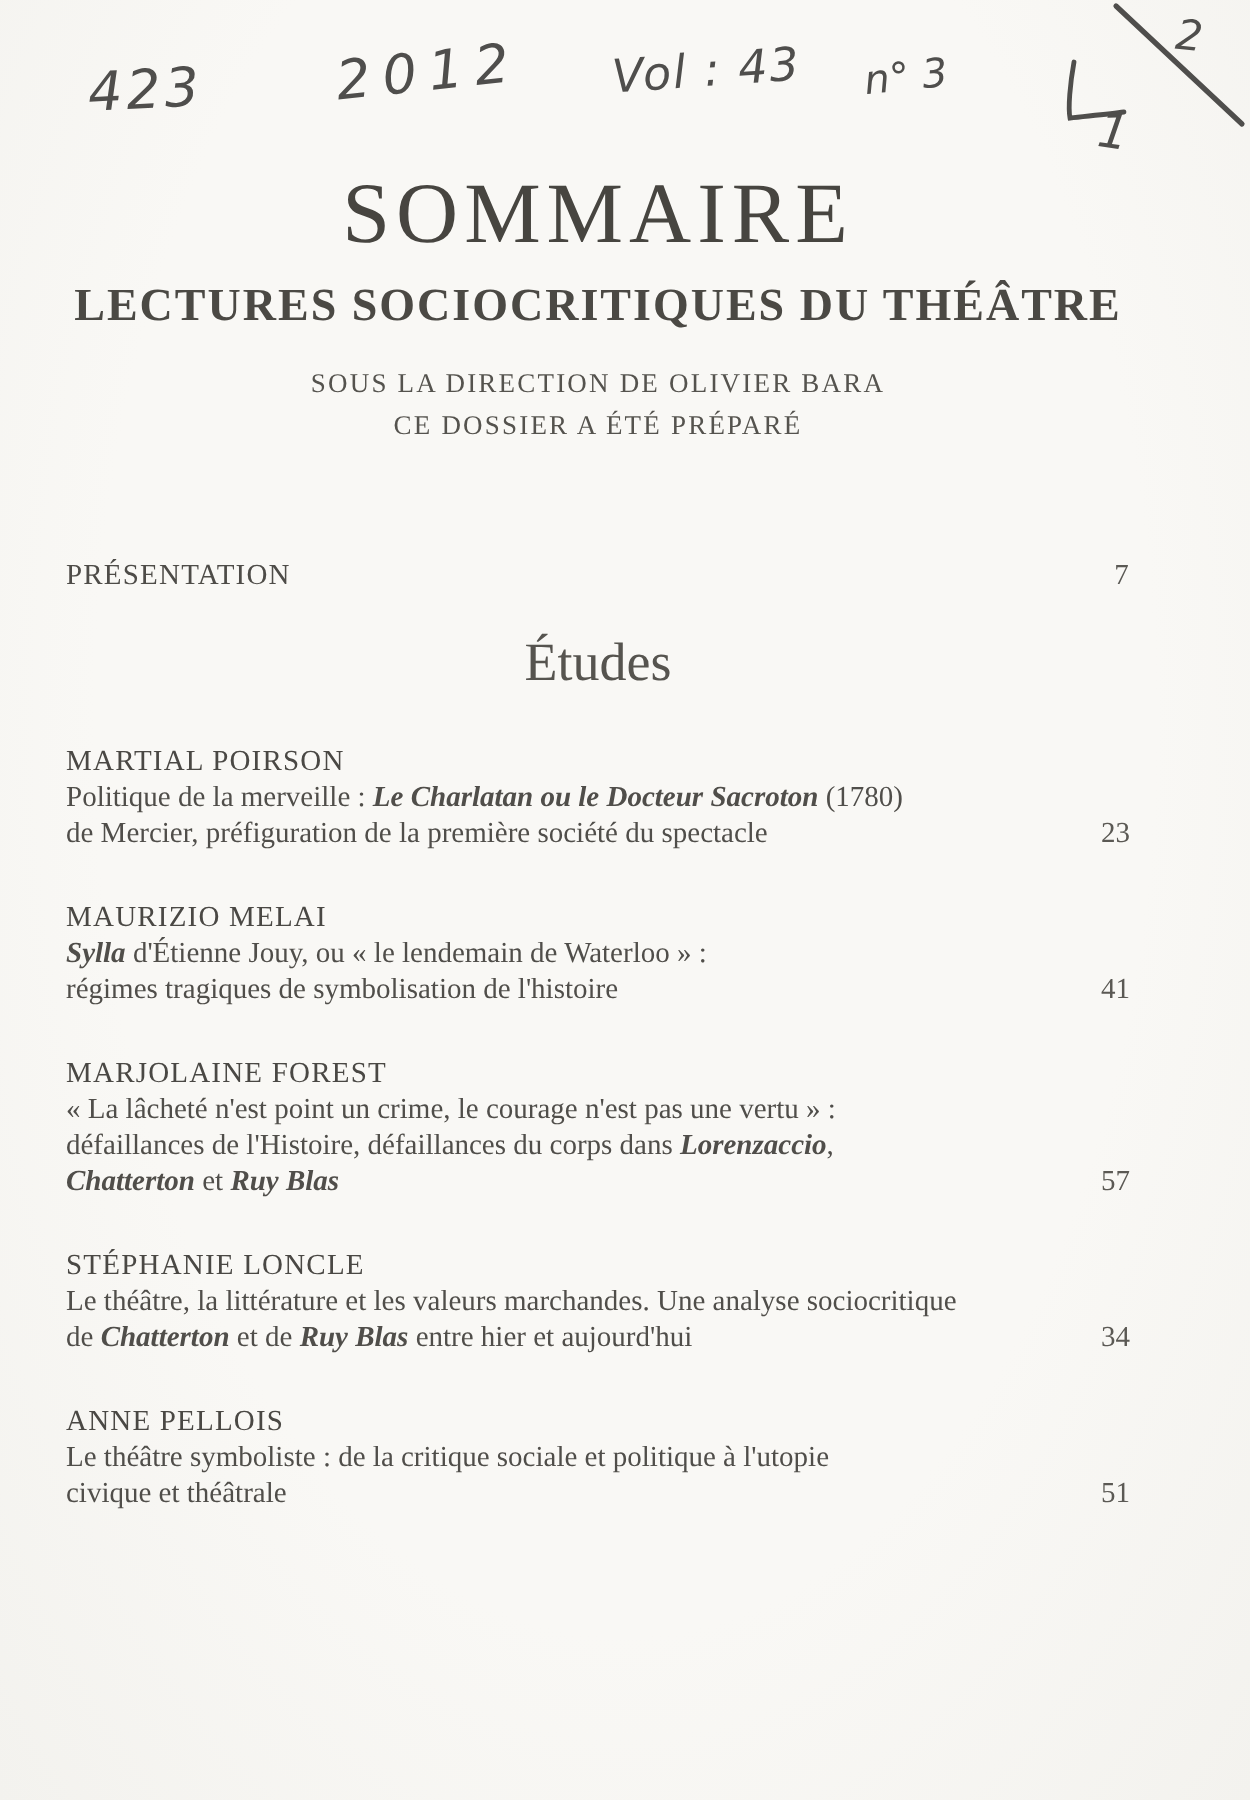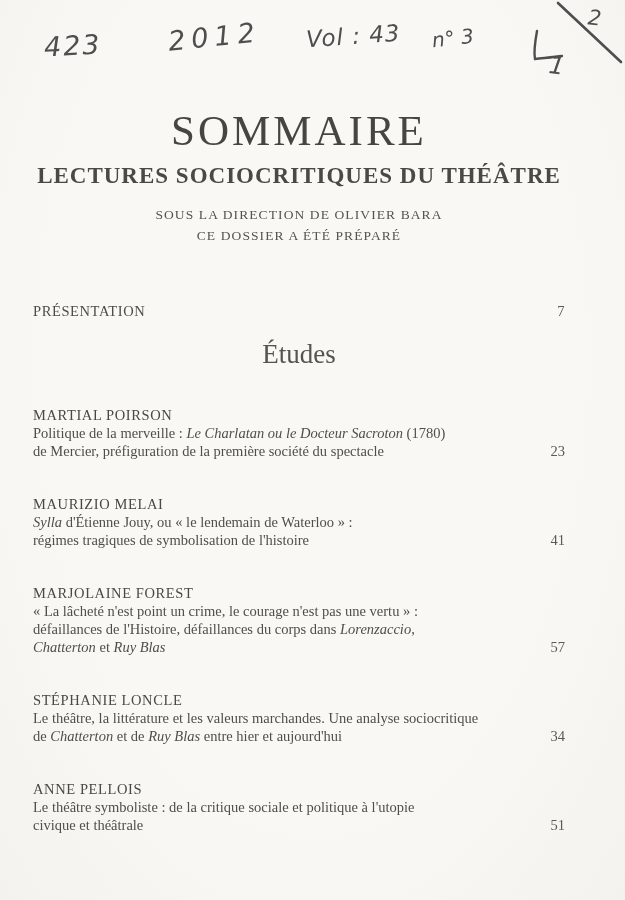--- a/index.html
+++ b/index.html
@@ -27,21 +27,21 @@
   .hw-corner2{left:588px;top:6px;font-size:21px;transform:rotate(6deg);}
   .hw-one{left:549px;top:52px;font-size:24px;transform:rotate(8deg);}
   .marks-svg{position:absolute;left:0;top:0;}
   
   .content{
     position:absolute;
     left:33px;
     width:532px;
     top:0;
   }
-  .masthead{padding-top:108px;text-align:center;}
+  .masthead{padding-top:85px;text-align:center;}
   .title{
     font-size:43px;
     line-height:46px;
     letter-spacing:3px;
     font-weight:normal;
     color:#474540;
     margin:0;
   }
   .subtitle{
     margin:9px 0 0 0;
@@ -65,26 +65,26 @@
     letter-spacing:.6px;
   }
   .section-heading{
     margin:17px 0 0 0;
     text-align:center;
     font-size:27px;
     line-height:34px;
     font-weight:normal;
     color:#56544f;
   }
-  .entry{margin-top:35px;}
+  .entry{margin-top:24px;}
   .author{letter-spacing:.6px;color:#4a4844;}
   .line{color:#504e4a;}
   .line.has-page{display:flex;justify-content:space-between;align-items:flex-end;}
   .pagenum{color:#5b5954;padding-left:12px;}
-  i{font-style:italic;}
+  i{font-style:italic;font-weight:bold;}
 </style>
 </head>
 <body>
 
 <div class="page">
 
   <span class="hw hw-423">423</span>
   <span class="hw hw-2012">2012</span>
   <span class="hw hw-vol">Vol : 43</span>
   <span class="hw hw-issue">n° 3</span>

